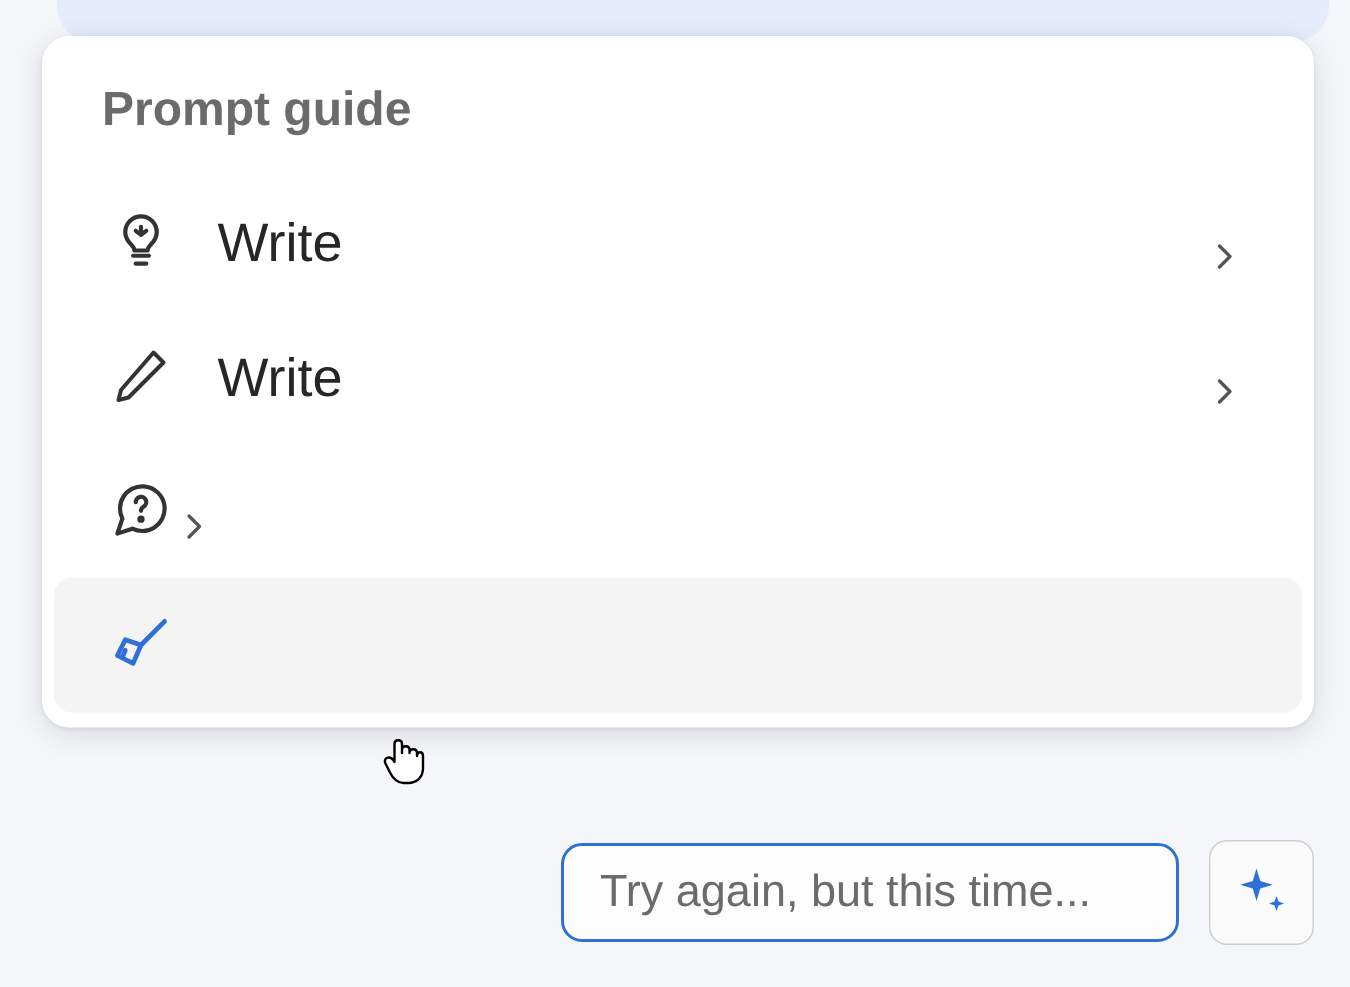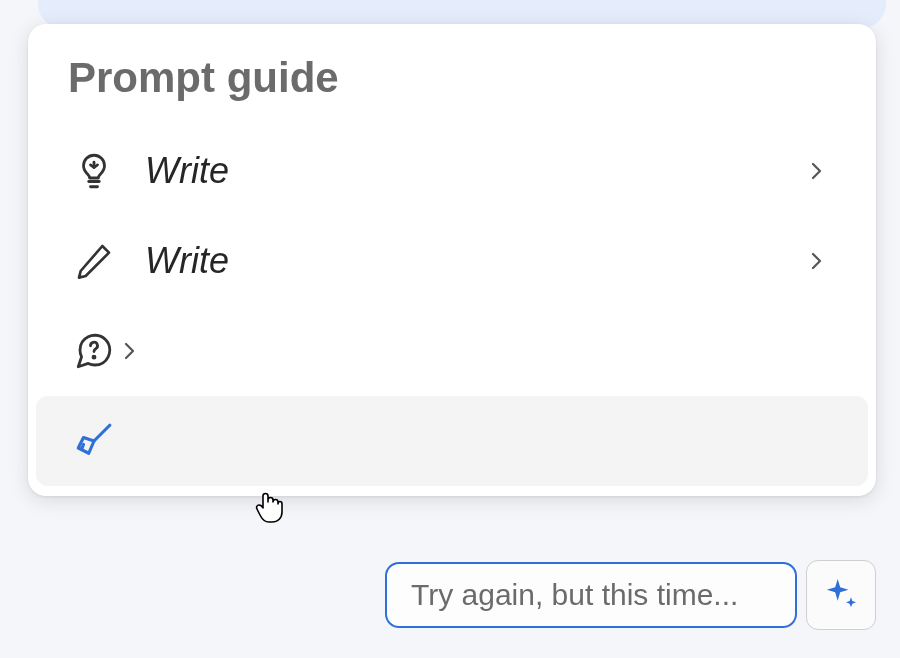--- a/index.html
+++ b/index.html
@@ -28,33 +28,32 @@
       position: absolute;
       top: 24px;
       left: 28px;
       right: 24px;
       background: #ffffff;
       border-radius: 18px;
       box-shadow: 0 4px 20px rgba(0,0,0,0.12), 0 1px 3px rgba(0,0,0,0.08);
       padding: 30px 0 10px 0;
     }
     .panel-title {
-      font-size: 42px;
+      font-size: 32px;
       font-weight: 600;
       color: #6b6b6b;
       padding: 0 40px 24px 40px;
     }
     .menu-item {
       display: flex;
-      align-items: center;
+      align-items: flex-end;
       padding: 22px 40px 22px 35px;
       cursor: pointer;
       border-radius: 12px;
       margin: 0 8px;
-      font-style: italic;
     }
     .menu-item.hovered {
       background: #f4f4f4;
     }
     .menu-icon {
       width: 46px;
       height: 46px;
       display: flex;
       align-items: center;
       justify-content: center;
@@ -72,21 +71,21 @@
       flex-shrink: 0;
     }
     .bottom-bar {
       position: absolute;
       bottom: 28px;
       left: 0;
       right: 0;
       display: flex;
       justify-content: flex-end;
       align-items: center;
-      gap: 9px;
+      gap: 20px;
       padding-right: 24px;
     }
     .text-input {
       border: 2px solid #2f6fd8;
       border-radius: 14px;
       padding: 14px 24px;
       font-size: 30px;
       color: #6b6b6b;
       background: #fdfdfe;
       outline: none;

